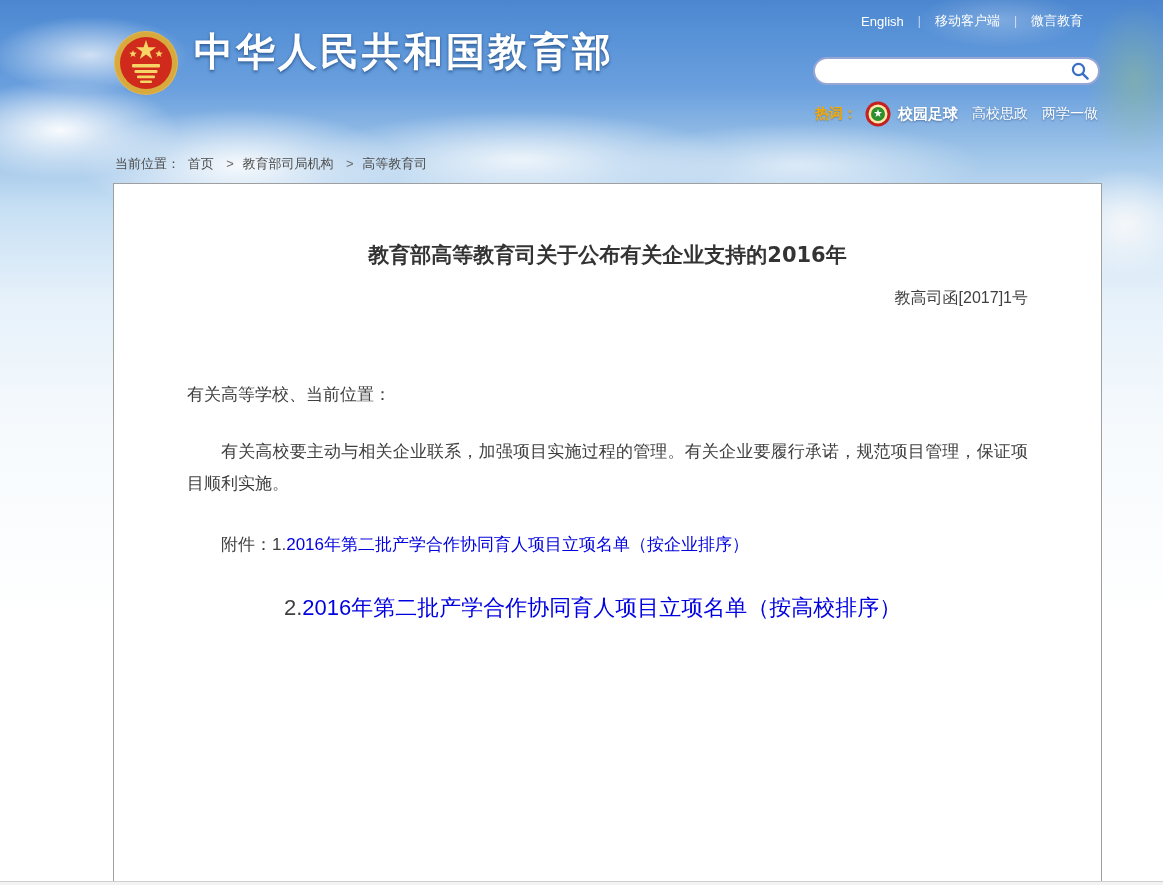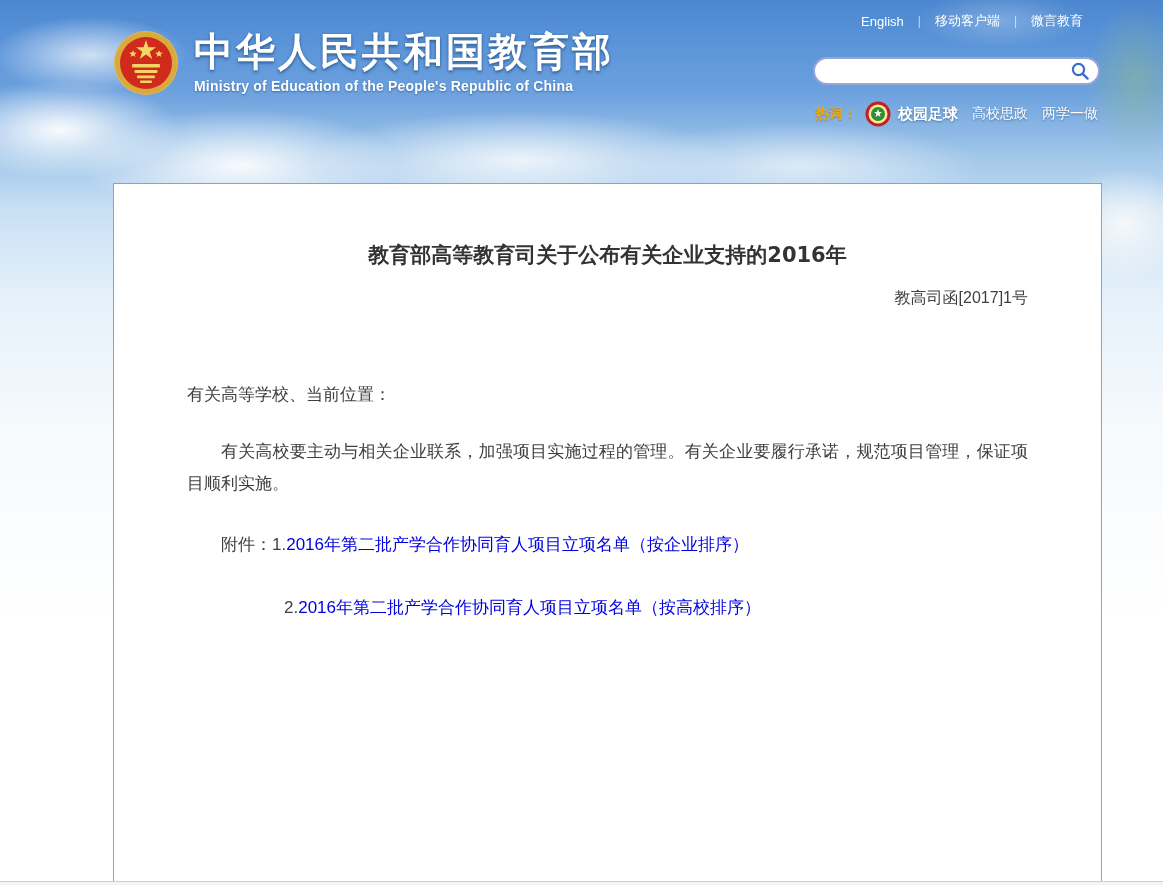--- a/index.html
+++ b/index.html
@@ -73,21 +73,21 @@
     background:#fff; border:1px solid #9f9f9f; border-bottom:none;
   }
   .panel-inner { padding:0 73px; }
   .doc-title { margin-top:54px; text-align:center; font-size:21px; font-weight:bold;
     color:#333; line-height:35px; font-family:"DejaVu Sans","Liberation Sans",sans-serif; }
   .doc-number { margin-top:15px; text-align:right; font-size:16px; color:#3f3f3f; }
   .salutation { margin-top:74px; font-size:17px; color:#3f3f3f; }
   .para { margin-top:30px; font-size:17px; line-height:32px; color:#3f3f3f; text-indent:2em;
     text-align:justify; }
   .attach-row1 { margin-top:29px; font-size:17px; line-height:32px; color:#3f3f3f; padding-left:34px; }
-  .attach-row2 { margin-top:31px; font-size:17px; line-height:32px; color:#3f3f3f; padding-left:97px; }
+  .attach-row2 { margin-top:31px; font-size:22px; line-height:32px; color:#3f3f3f; padding-left:97px; }
   .attach-link { color:#0000e0; text-decoration:none; cursor:pointer; }
 
   
   .footer-strip { position:absolute; left:0; top:881px; width:1163px; height:4px;
     background:#f3f3f3; border-top:1px solid #cfcfcf; }
 </style>
 </head>
 <body>
 
 <div class="page">
@@ -111,21 +111,20 @@
         <polygon fill="#f6d566" points="20,20 21,22.6 23.8,22.7 21.6,24.4 22.4,27.1 20,25.5 17.6,27.1 18.4,24.4 16.2,22.7 19,22.6"></polygon>
         <polygon fill="#f6d566" points="46,20 47,22.6 49.8,22.7 47.6,24.4 48.4,27.1 46,25.5 43.6,27.1 44.4,24.4 42.2,22.7 45,22.6"></polygon>
         <rect x="19" y="34" width="28" height="3.4" rx="1" fill="#f6d566"></rect>
         <rect x="21.5" y="40" width="23" height="3" rx="1" fill="#f6d566"></rect>
         <rect x="24" y="45.5" width="18" height="2.8" rx="1" fill="#f6d566"></rect>
         <rect x="27" y="50.5" width="12" height="2.4" rx="1" fill="#f6d566"></rect>
       </svg>
     </span>
     <span class="titles">
       <div class="cn">中华人民共和国教育部</div>
-      <div class="en">Ministry of Education of the People's Republic of China</div>
     </span>
   </div>
 
   <div class="search">
     <input type="text" placeholder="" style="">
     <span class="mag">
       <svg width="20" height="20" viewBox="0 0 20 20">
         <circle cx="8.5" cy="8.5" r="5.6" fill="none" stroke="#3b6fc4" stroke-width="2.2"></circle>
         <line x1="12.8" y1="12.8" x2="17.6" y2="17.6" stroke="#3b6fc4" stroke-width="2.4" stroke-linecap="round"></line>
       </svg>
@@ -140,20 +139,28 @@
         <circle cx="13" cy="13" r="9.5" fill="#ffe9a8"></circle>
         <circle cx="13" cy="13" r="7" fill="#2d8f2d"></circle>
         <polygon fill="#fff" points="13,8 14,11 17,11 14.6,13 15.5,16 13,14.2 10.5,16 11.4,13 9,11 12,11"></polygon>
       </svg>
     </span>
     <a class="first">校园足球</a>
     <a>高校思政</a>
     <a>两学一做</a>
   </div>
 
+  <div class="breadcrumb">
+    <span>当前位置：</span>
+    <span class="crumb">首页</span>
+    <span class="bsep">&gt;</span>
+    <span class="crumb">教育部司局机构</span>
+    <span class="bsep">&gt;</span>
+    <span class="crumb">高等教育司</span>
+  </div>
 
   <div class="panel">
     <div class="panel-inner">
       <div class="doc-title">
         <div>教育部高等教育司关于公布有关企业支持的2016年</div>
       </div>
       <div class="doc-number">教高司函[2017]1号</div>
       <div class="salutation">有关高等学校、当前位置：</div>
       <p class="para">有关高校要主动与相关企业联系，加强项目实施过程的管理。有关企业要履行承诺，规范项目管理，保证项目顺利实施。</p>
       <div class="attach-row1">

